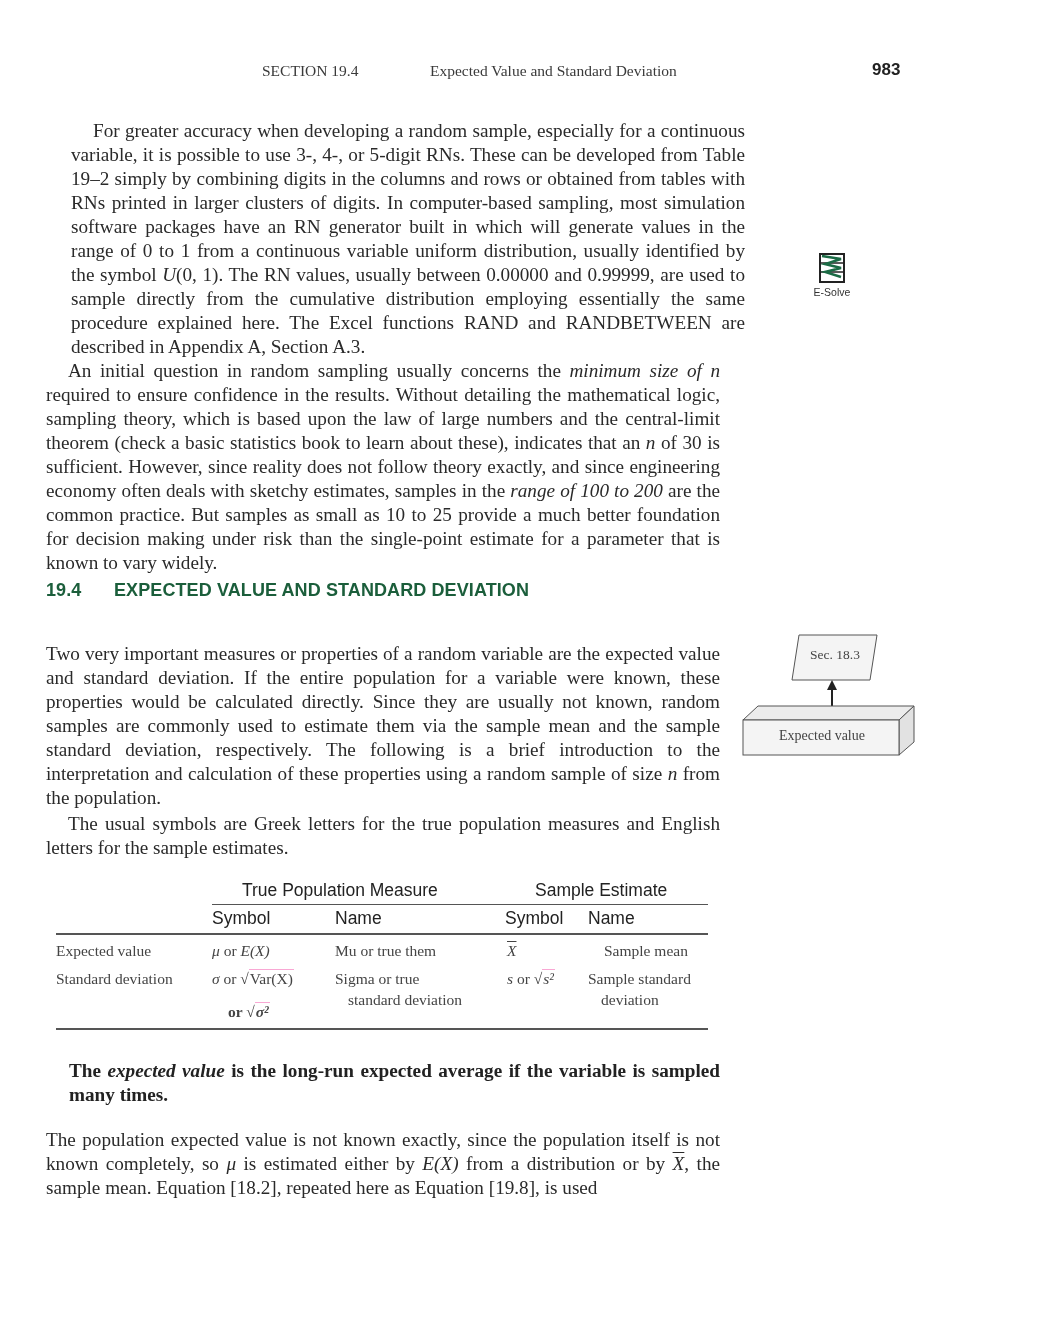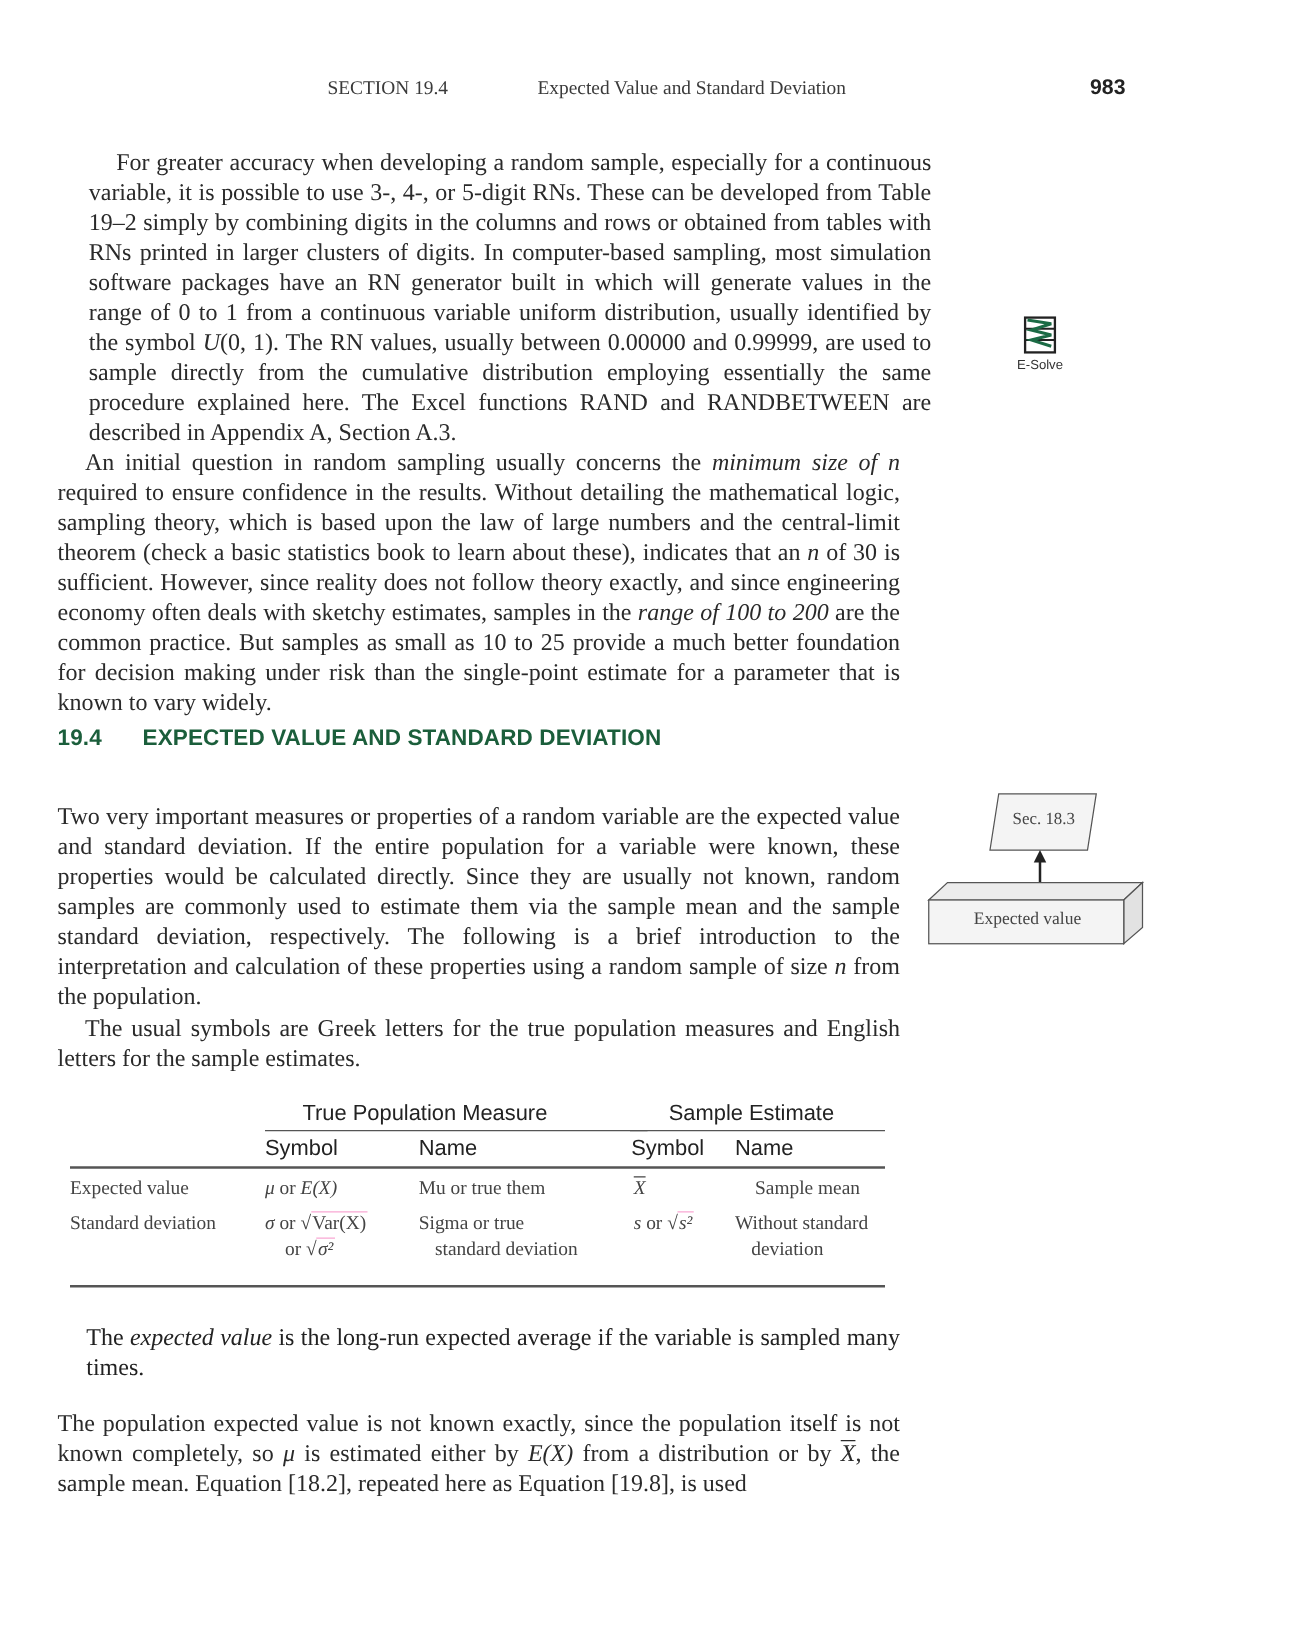--- a/index.html
+++ b/index.html
@@ -55,21 +55,21 @@
   .th-group {
     position: absolute; font-family: "Liberation Sans", "DejaVu Sans", sans-serif; font-size: 17.5px; color: #222;
   }
   .rule { position: absolute; background: #555; height: 1px; }
   .cell { position: absolute; font-size: 15.5px; color: #444; line-height: 21px; }
   .ovl { text-decoration: overline; }
   .sqrt { border-top: 1px solid #f9a8d4; padding: 0 1px; }
   
   .definition {
     position: absolute; top: 1059px; left: 69px; width: 651px; margin: 0;
-    font-weight: normal; font-size: 19.2px; line-height: 24px; text-align: justify; color: #222;
+    font-weight: bold; font-size: 19.2px; line-height: 24px; text-align: justify; color: #222;
   }
   #p5 { top: 1128px; }
 </style>
 </head>
 <body>
 
 <div class="running-head">
   <span class="sec">SECTION 19.4</span><span>Expected Value and Standard Deviation</span>
 </div>
 <div class="page-number">983</div>
@@ -128,25 +128,25 @@
   <div class="rule" style="left:0; width:652px; top:57px; height:1.5px;"></div>
 
   <div class="cell" style="left:0; top:64px;">Expected value</div>
   <div class="cell" style="left:156px; top:64px;"><span class="i">μ</span><span> or </span><span class="i">E(X)</span></div>
   <div class="cell" style="left:279px; top:64px;">Mu or true them</div>
   <div class="cell" style="left:451px; top:64px;"><span class="i ovl">X</span></div>
   <div class="cell" style="left:532px; top:64px;margin-left:16px;">Sample mean</div>
 
   <div class="cell" style="left:0; top:92px;">Standard deviation</div>
   <div class="cell" style="left:156px; top:92px;"><span class="i">σ</span><span> or </span><span>√</span><span class="sqrt">Var(X)</span></div>
-  <div class="cell" style="left:172px; top:113px;"><span>or </span><span>√</span><span class="sqrt i">σ²</span></div>
+  <div class="cell" style="left:172px; top:125px;font-weight:bold;"><span>or </span><span>√</span><span class="sqrt i">σ²</span></div>
   <div class="cell" style="left:279px; top:92px;">Sigma or true</div>
   <div class="cell" style="left:292px; top:113px;">standard deviation</div>
   <div class="cell" style="left:451px; top:92px;"><span class="i">s</span><span> or </span><span>√</span><span class="sqrt i">s²</span></div>
-  <div class="cell" style="left:532px; top:92px;">Without standard</div>
+  <div class="cell" style="left:532px; top:92px;">Sample standard</div>
   <div class="cell" style="left:545px; top:113px;">deviation</div>
 
   <div class="rule" style="left:0; width:652px; top:152px; height:1.5px;"></div>
 </div>
 
 <p class="definition"><span>The </span><span class="i">expected value</span><span> is the long-run expected average if the variable is sampled many times.</span></p>
 
 <div class="body-col" id="p5">
   <p><span>The population expected value is not known exactly, since the population itself is not known completely, so </span><span class="i">μ</span><span> is estimated either by </span><span class="i">E(X)</span><span> from a distribution or by </span><span class="i ovl">X</span><span>, the sample mean. Equation [18.2], repeated here as Equation [19.8], is used</span></p>
 </div>

